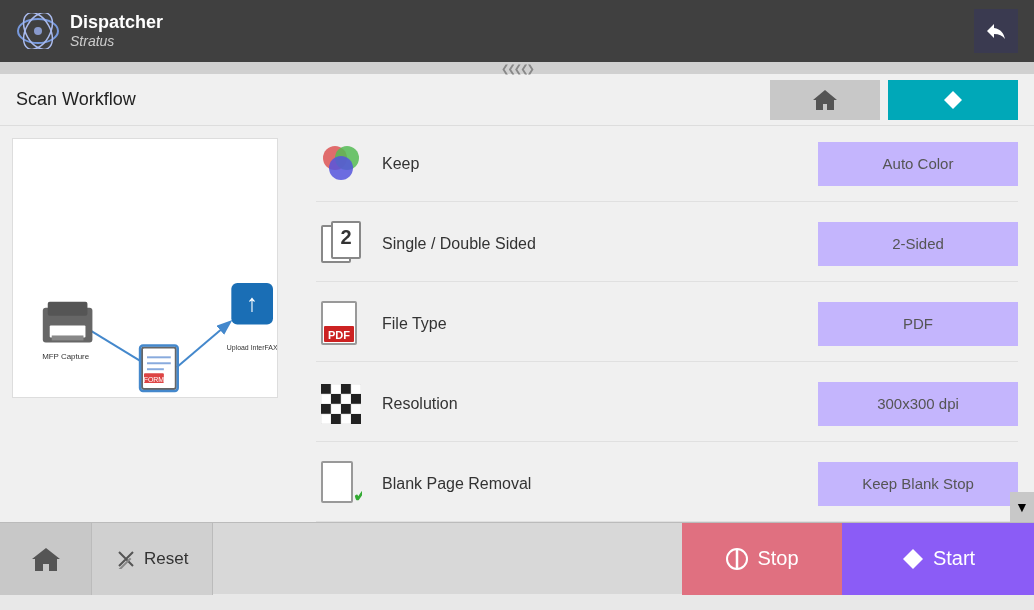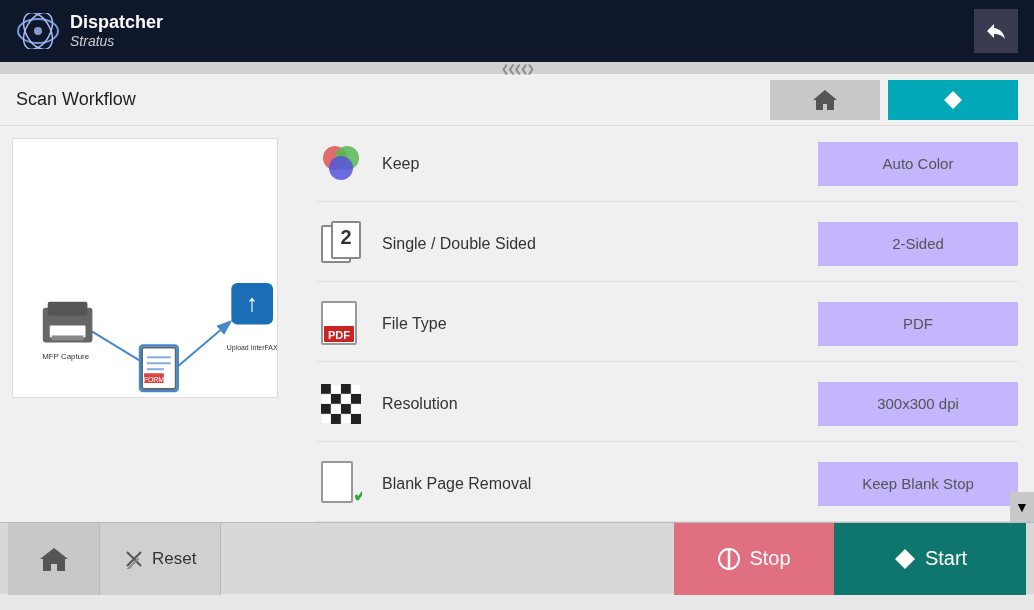--- a/index.html
+++ b/index.html
@@ -7,21 +7,21 @@
       font-family: Arial, sans-serif;
       width: 1034px;
       height: 610px;
       overflow: hidden;
       background: #e8e8e8;
       position: relative;
     }
 
     
     .header {
-      background: #0f172a;
+      background: #404040;
       height: 62px;
       display: flex;
       align-items: center;
       justify-content: space-between;
       padding: 16px 16px;
     }
     .header-left {
       display: flex;
       align-items: center;
       gap: 10px;
@@ -202,21 +202,21 @@
       font-size: 14px;
       cursor: pointer;
     }
 
     
     .bottom-toolbar {
       background: #d8d8d8;
       height: 72px;
       display: flex;
       align-items: center;
-      padding: 0 8px;
+      padding: 0 0;
       border-top: 1px solid #bbb;
     }
     .btn-home-bottom {
       background: #c8c8c8;
       border: none;
       width: 92px;
       height: 72px;
       display: flex;
       align-items: center;
       justify-content: center;
@@ -247,21 +247,21 @@
       display: flex;
       align-items: center;
       justify-content: center;
       cursor: pointer;
       font-size: 20px;
       color: white;
       gap: 8px;
       margin-left: 20px;
     }
     .btn-start-bottom {
-      background: #0f766e;
+      background: #8b5cf6;
       border: none;
       height: 72px;
       width: 192px;
       display: flex;
       align-items: center;
       justify-content: center;
       cursor: pointer;
       font-size: 20px;
       color: white;
       gap: 8px;

